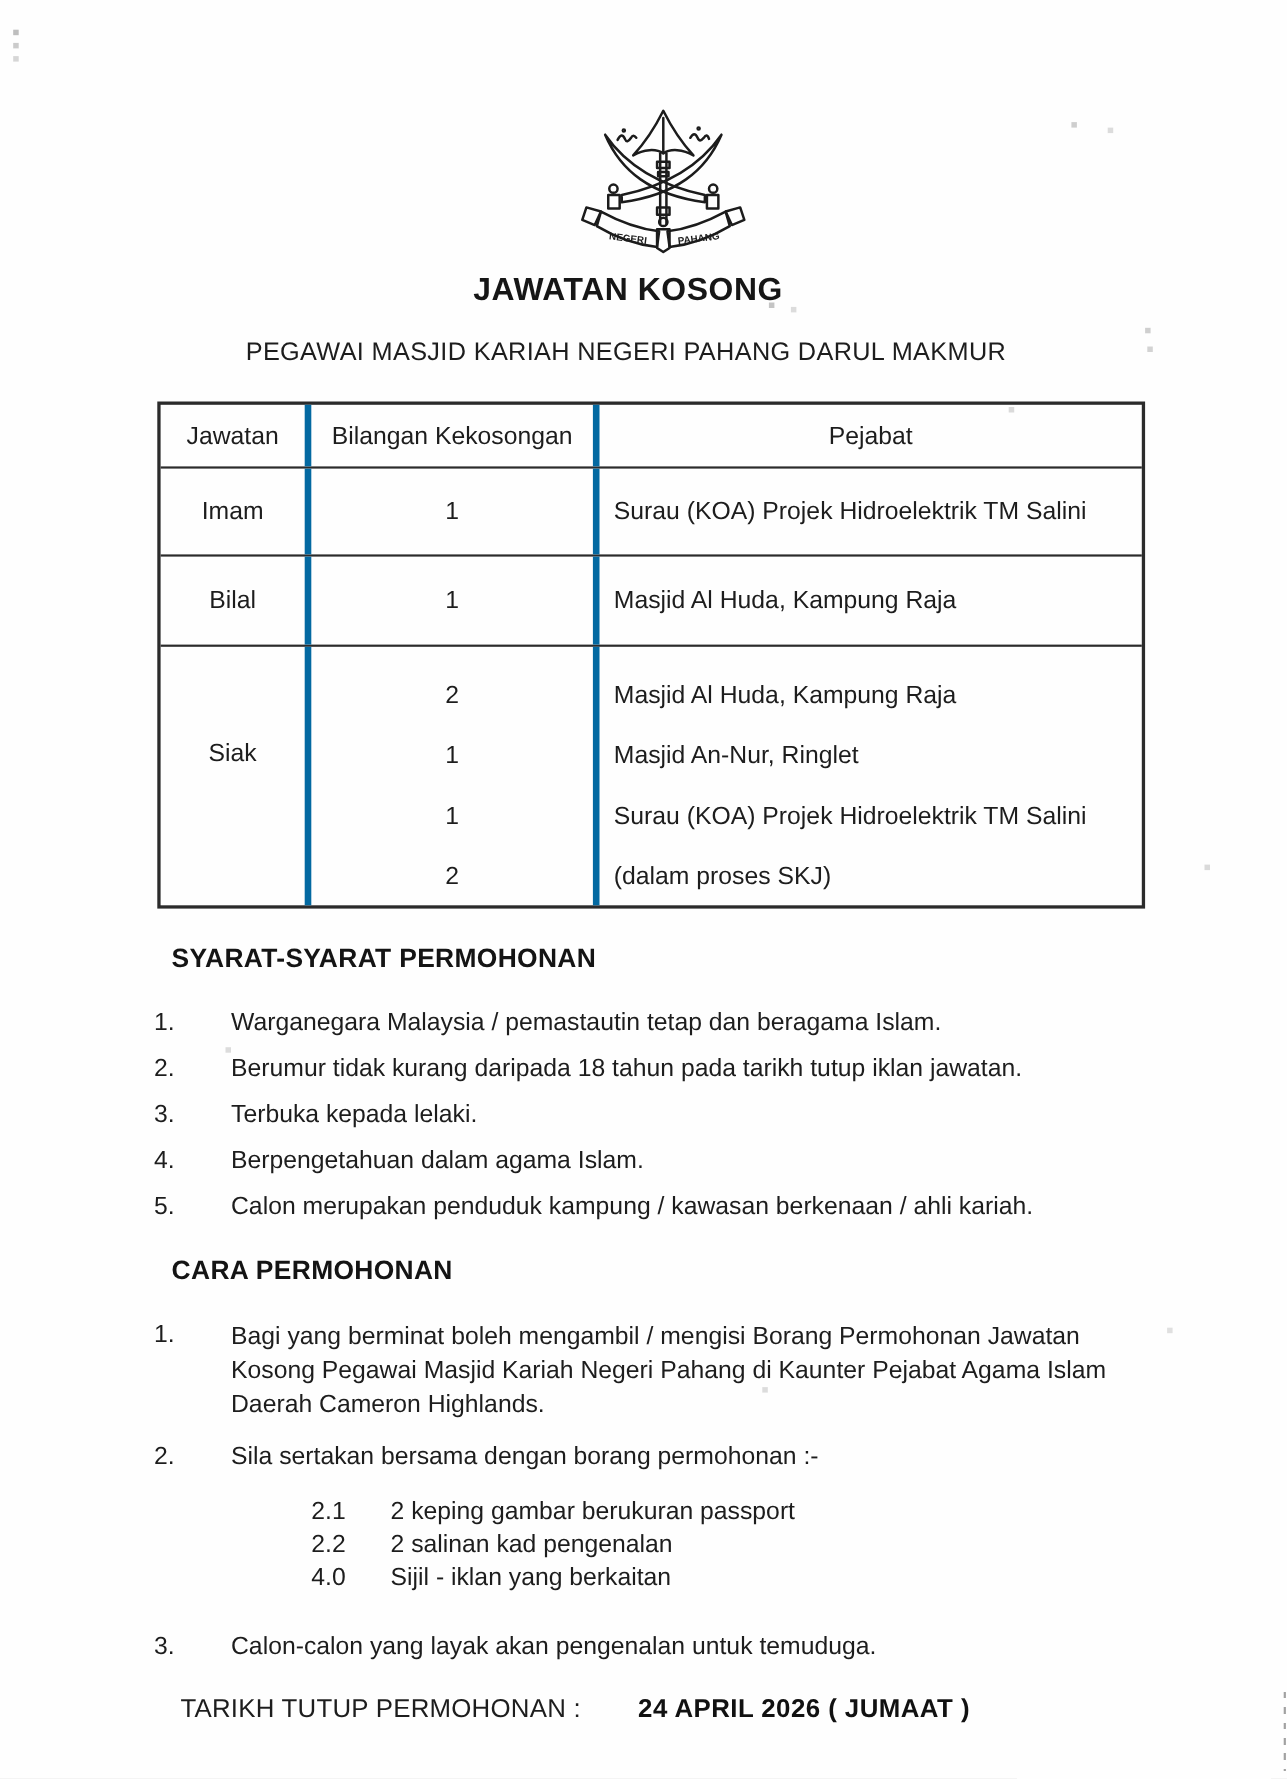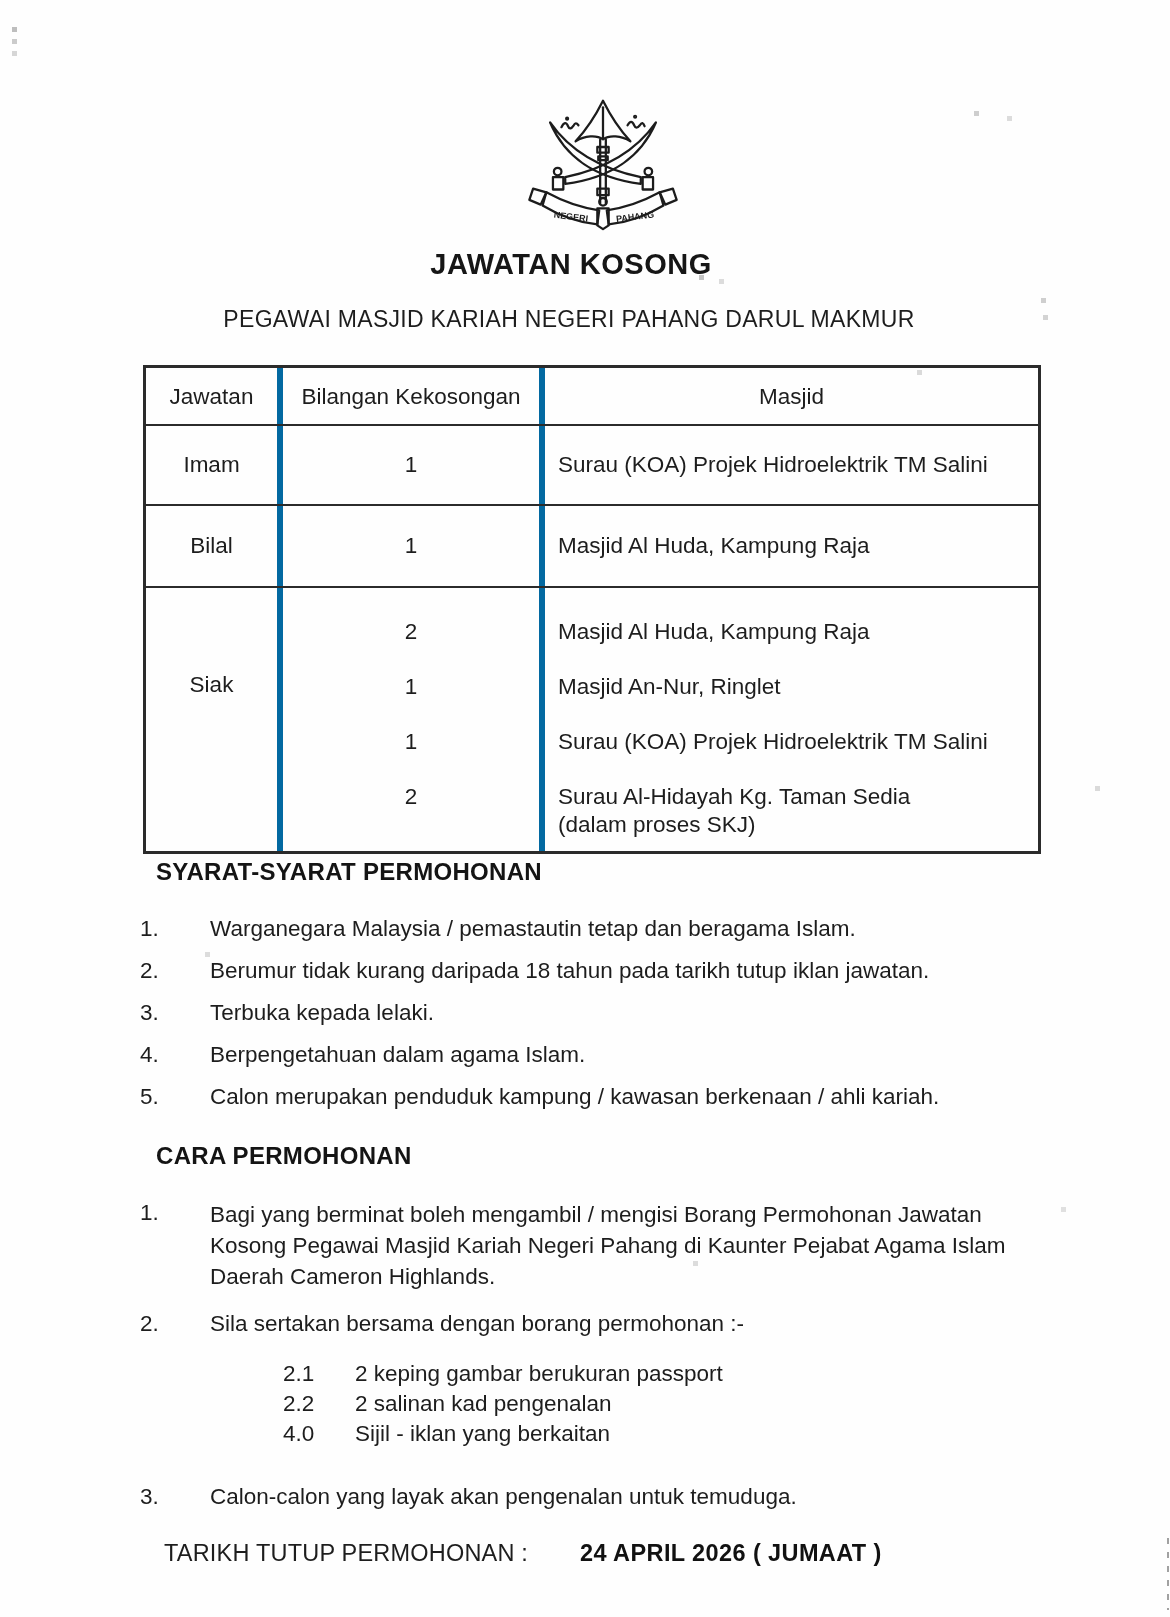--- a/index.html
+++ b/index.html
@@ -129,21 +129,21 @@
     </svg>
   </div>
 
   <div class="doc-title">JAWATAN KOSONG</div>
   <div class="doc-subtitle">PEGAWAI MASJID KARIAH NEGERI PAHANG DARUL MAKMUR</div>
 
   <div class="doc-table">
     <div class="t-row t-head">
       <div class="t-cell">Jawatan</div>
       <div class="t-cell">Bilangan Kekosongan</div>
-      <div class="t-cell">Masjid</div>
+      <div class="t-cell">Pejabat</div>
     </div>
 
     <div class="t-row row-imam">
       <div class="t-cell">Imam</div>
       <div class="t-cell">1</div>
       <div class="t-cell cell-masjid">Surau (KOA) Projek Hidroelektrik TM Salini</div>
     </div>
 
     <div class="t-row row-bilal">
       <div class="t-cell">Bilal</div>
@@ -158,21 +158,20 @@
         <div class="sub">1</div>
         <div class="sub">1</div>
         <div class="sub last">2</div>
       </div>
       <div class="t-cell stack stack-masjid">
         <div class="sub">Masjid Al Huda, Kampung Raja</div>
         <div class="sub">Masjid An-Nur, Ringlet</div>
         <div class="sub">Surau (KOA) Projek Hidroelektrik TM Salini</div>
         <div class="sub last">
           <div>
-            <div class="note-line">Surau Al-Hidayah Kg. Taman Sedia</div>
             <div class="note-line">(dalam proses SKJ)</div>
           </div>
         </div>
       </div>
     </div>
   </div>
 
   <div class="body-col">
 
     <div class="sec-heading">SYARAT-SYARAT PERMOHONAN</div>

